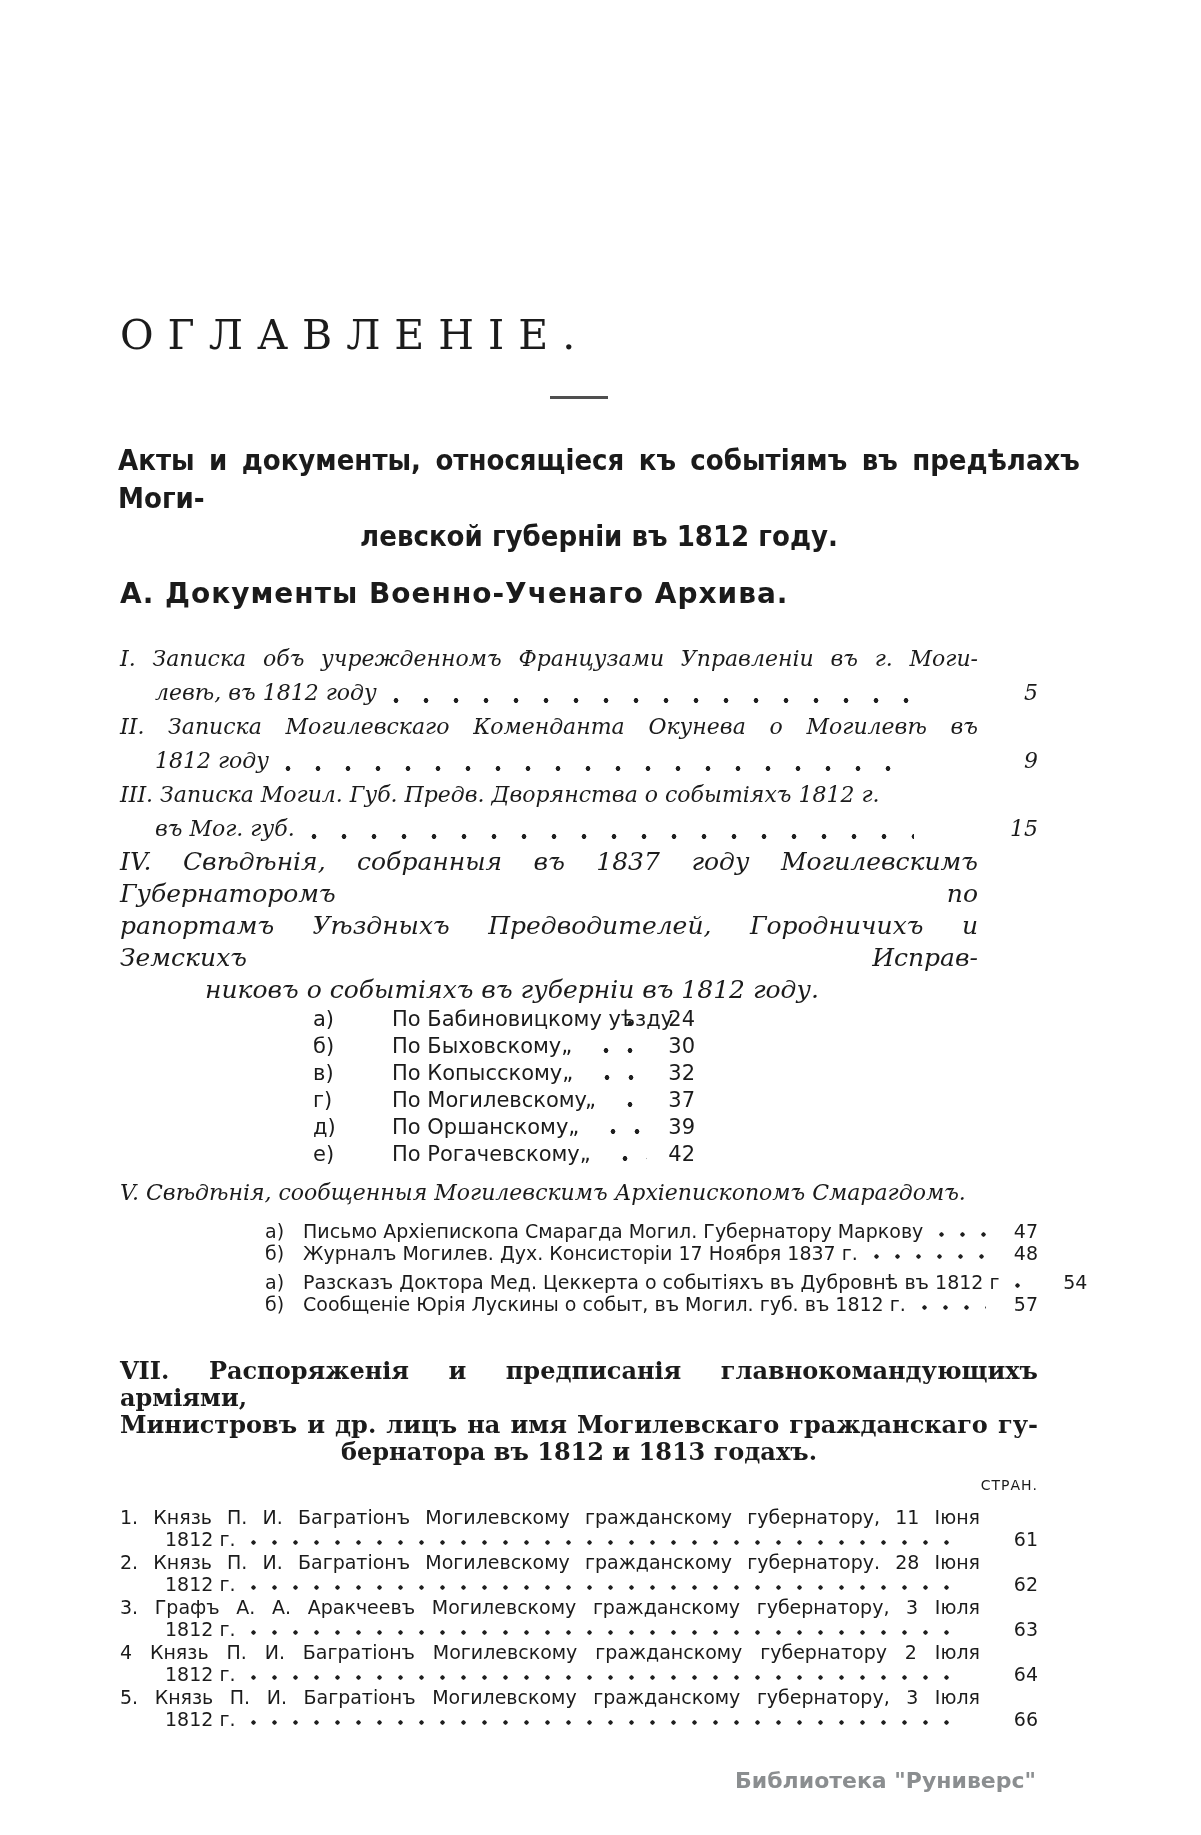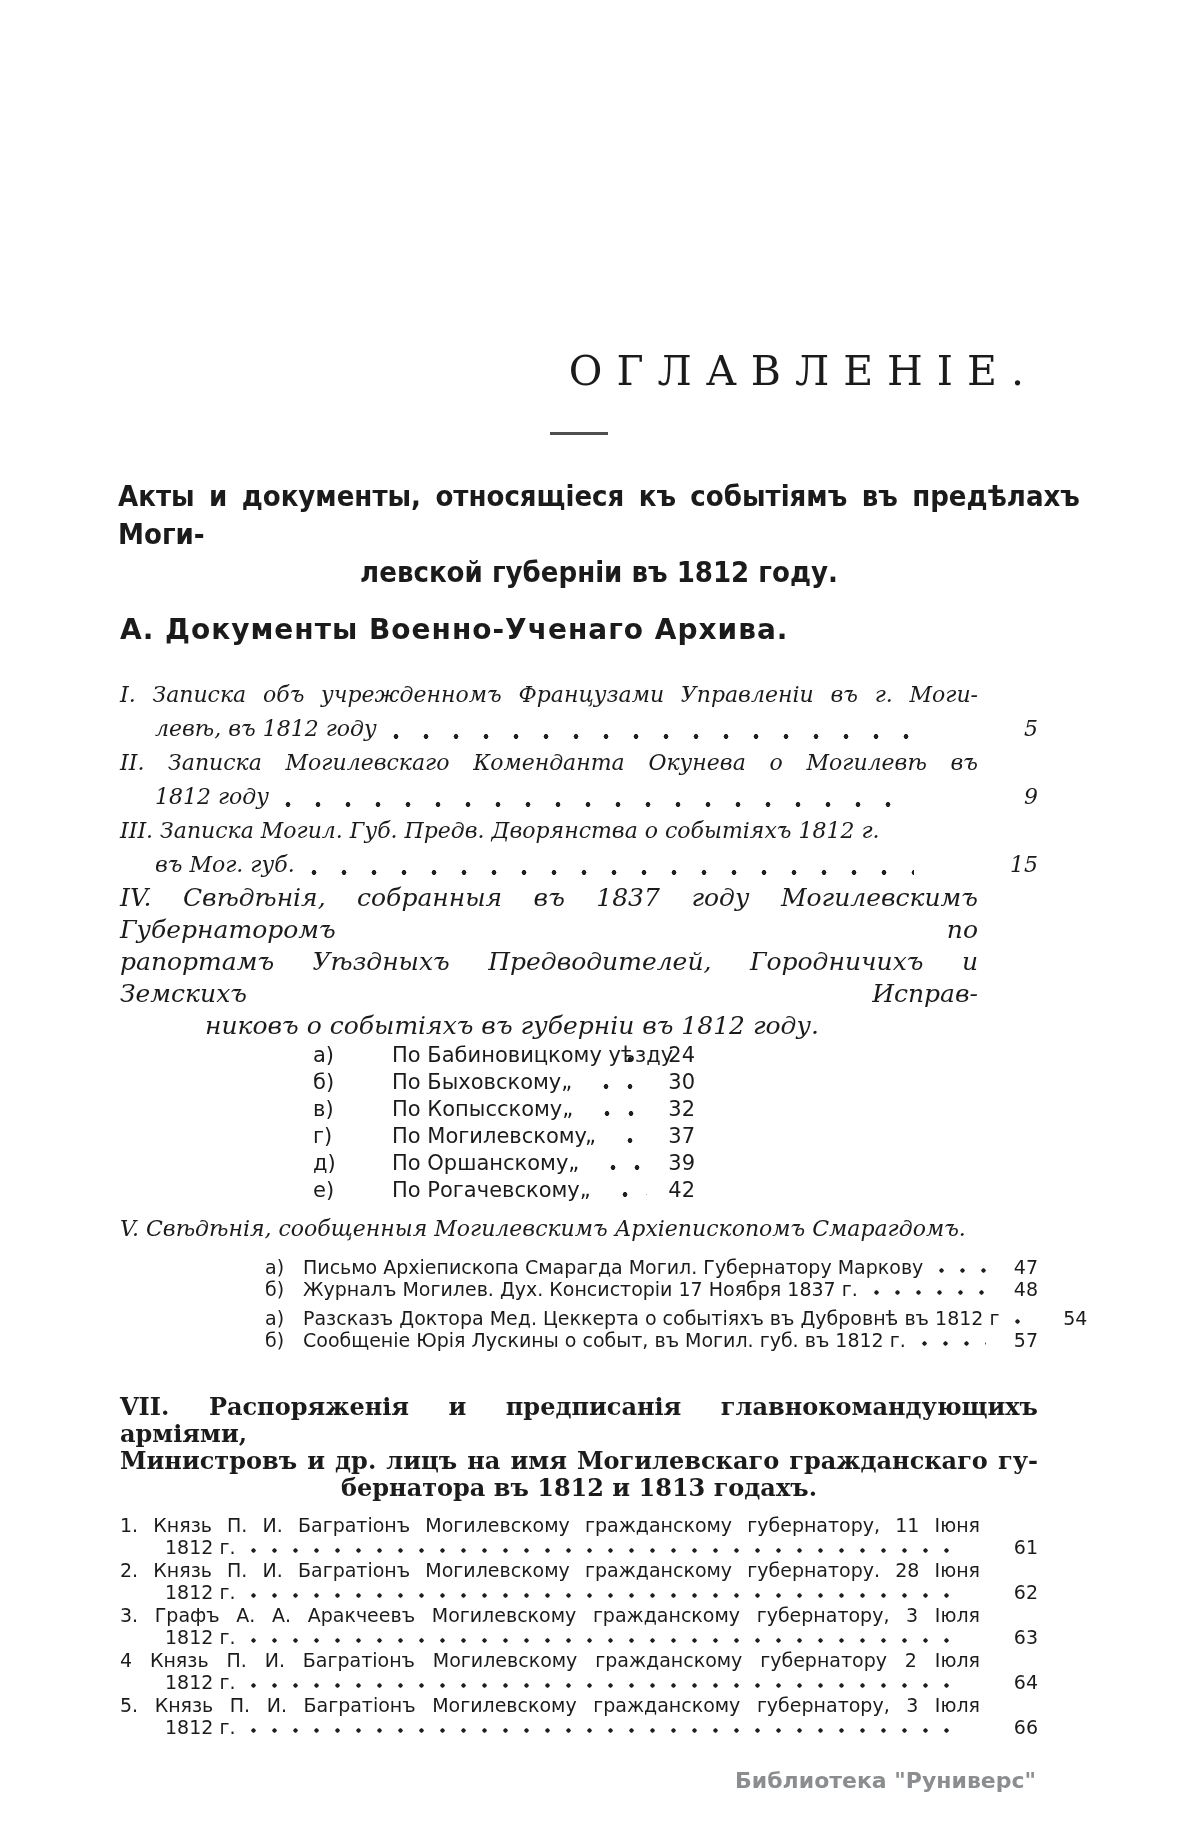--- a/index.html
+++ b/index.html
@@ -15,28 +15,27 @@
     font-family: "DejaVu Serif", serif;
   }
   .content {
     width: 918px;
     margin-left: 120px;
     padding-top: 312px;
   }
 
   
   .doc-title {
-    text-align: right;
+    text-align: left;
     font-family: "DejaVu Serif", serif;
     font-size: 41px;
     font-weight: 400;
     letter-spacing: 14px;
     line-height: 46px;
     white-space: nowrap;
-    margin-top: 36px;
   }
   .divider {
     width: 58px;
     height: 3px;
     background: #4f4f4f;
     margin: 38px auto 0 auto;
   }
 
   
   .main-header {
@@ -298,20 +297,21 @@
           <span class="pg pg-sub2">57</span>
         </div>
       </div>
 
       <div class="vii-heading">
         <div class="vl1">VII. Распоряженія и предписанія главнокомандующихъ арміями,</div>
         <div class="vl2">Министровъ и др. лицъ на имя Могилевскаго гражданскаго гу-</div>
         <div class="vl3">бернатора въ 1812 и 1813 годахъ.</div>
       </div>
 
+      <div class="stran">СТРАН.</div>
 
       <div class="vii-entries">
         <div class="vii-entry">
           <div class="el1">1. Князь П. И. Багратіонъ Могилевскому гражданскому губернатору, 11 Іюня</div>
           <div class="el2">
             <span class="cont2">1812 г.</span>
             <span class="leader fine"></span>
             <span class="pg pg-vii">61</span>
           </div>
         </div>

